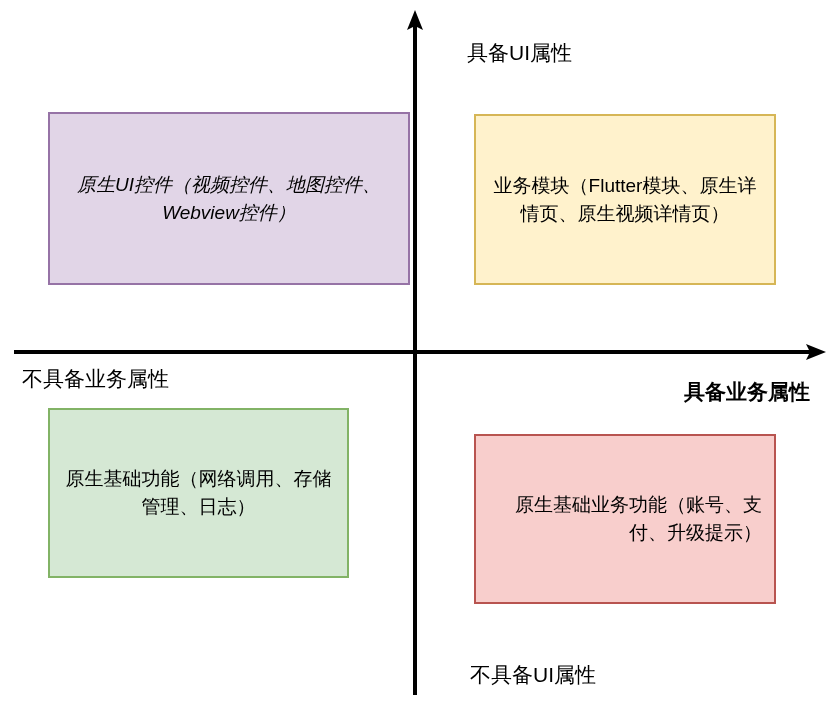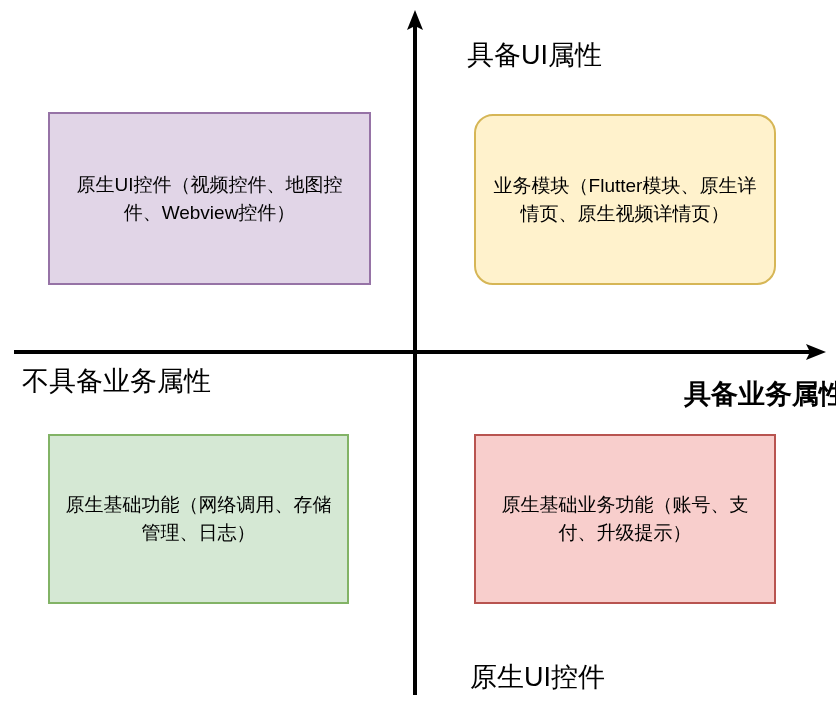--- a/index.html
+++ b/index.html
@@ -44,46 +44,47 @@
     line-height: 1.45;
     color: #000000;
     padding: 0 12px;
     letter-spacing: 0;
     white-space: pre-line;
   }
 
   #box-native-ui-widgets {
     left: 48px;
     top: 112px;
-    width: 323px;
+    width: 362px;
     height: 173px;
+    font-style: italic;
   }
   #box-business-modules {
     left: 474px;
     top: 114px;
     width: 302px;
     height: 171px;
   }
   #box-native-base-functions {
     left: 48px;
-    top: 434px;
+    top: 408px;
     width: 301px;
     height: 170px;
   }
   #box-native-base-business {
     left: 474px;
     top: 434px;
     width: 302px;
     height: 170px;
   }
 
   
   .axis-label {
     position: absolute;
-    font-size: 27px;
+    font-size: 21px;
     line-height: 1;
     color: #000000;
     white-space: nowrap;
   }
   #label-has-ui      { left: 467px; top: 42px; }
   #label-no-business { left: 22px;  top: 368px; }
   #label-has-business{ left: 684px; top: 381px; font-weight: bold; }
   #label-no-ui       { left: 470px; top: 664px; }
 </style>
 </head>
@@ -99,33 +100,33 @@
 
     <line x1="415" y1="24" x2="415" y2="695" stroke="#000000" stroke-width="4"></line>
 
     <polygon points="415,10 407,30 415,26 423,30" fill="#000000"></polygon>
   </svg>
 
   <div class="qbox" id="box-native-ui-widgets" style="background:#e1d5e7; border-color:#9673a6;">
     <span class="qbox-label">原生UI控件（视频控件、地图控件、Webview控件）</span>
   </div>
 
-  <div class="qbox" id="box-business-modules" style="background:#fff2cc; border-color:#d6b656;border-radius:19px;">
+  <div class="qbox" id="box-business-modules" style="background:#fff2cc; border-color:#d6b656;">
     <span class="qbox-label">业务模块（Flutter模块、原生详情页、原生视频详情页）</span>
   </div>
 
   <div class="qbox" id="box-native-base-functions" style="background:#d5e8d4; border-color:#82b366;">
     <span class="qbox-label">原生基础功能（网络调用、存储管理、日志）</span>
   </div>
 
-  <div class="qbox" id="box-native-base-business" style="background:#f8cecc; border-color:#b85450;">
+  <div class="qbox" id="box-native-base-business" style="background:#f8cecc; border-color:#b85450;text-align:right;">
     <span class="qbox-label">原生基础业务功能（账号、支付、升级提示）</span>
   </div>
 
   <div class="axis-label" id="label-has-ui">具备UI属性</div>
 
   <div class="axis-label" id="label-no-business">不具备业务属性</div>
 
   <div class="axis-label" id="label-has-business">具备业务属性</div>
 
-  <div class="axis-label" id="label-no-ui">原生UI控件</div>
+  <div class="axis-label" id="label-no-ui">不具备UI属性</div>
 
 </div>
 
 </body></html>

